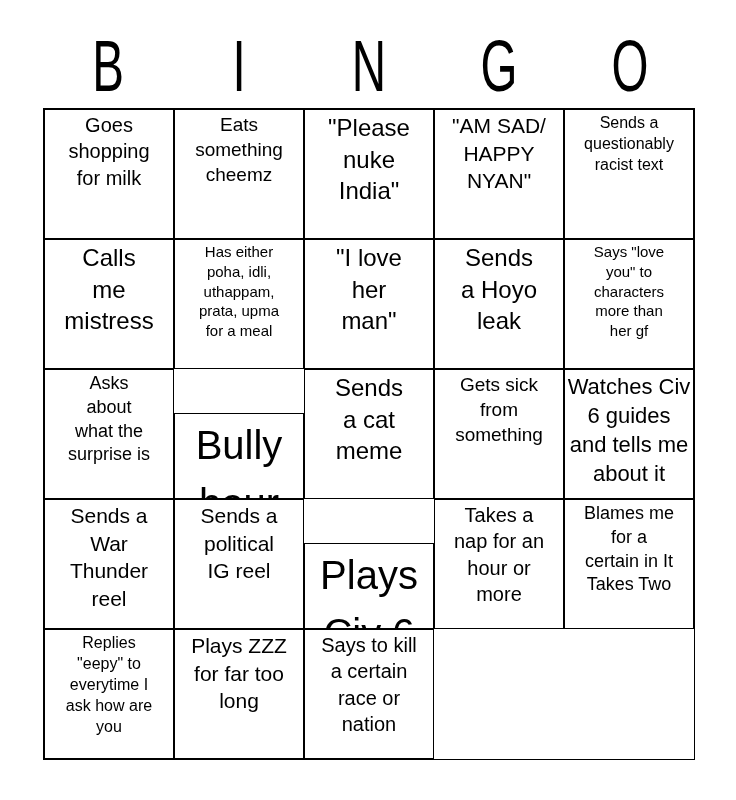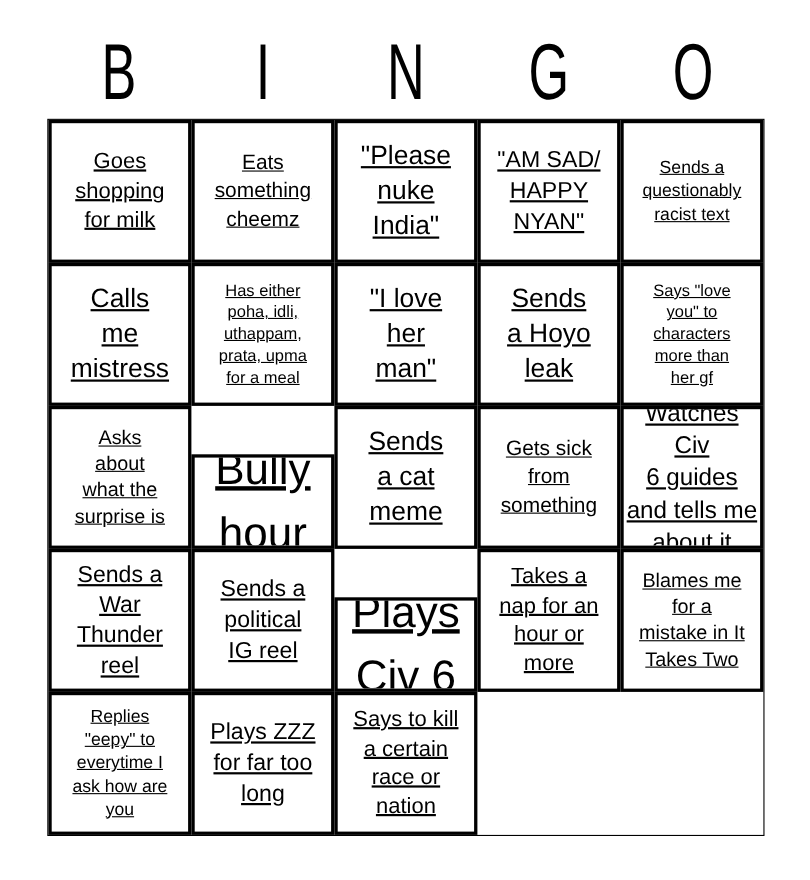--- a/index.html
+++ b/index.html
@@ -27,31 +27,30 @@
     transform-origin:50% 100%;
   }
   .card{
     position:absolute;left:43px;top:108px;
     display:grid;
     grid-template-columns:repeat(5,130px);
     grid-auto-rows:130px;
     border:1px solid #000;
   }
   .cell{
-    border:3px solid #000000;
+    border:1px solid #000000;
     box-sizing:border-box;
     display:flex;
-    align-items:center;
+    align-items:flex-start;
     justify-content:center;
     text-align:center;
     white-space:pre-line;
     line-height:1.32;
     padding:2px;
     overflow:hidden;
-    text-decoration:underline;
   }
   .fs15{font-size:15px;}
   .fs16{font-size:16px;}
   .fs17{font-size:22px;}
   .fs18{font-size:18px;}
   .fs19{font-size:19px;}
   .fs20{font-size:20px;}
   .fs21{font-size:21px;}
   .fs24{font-size:24px;}
   .fs40{font-size:40px;line-height:1.45;margin-top:44px;}
@@ -130,21 +129,21 @@
 IG reel</span></div>
   <div class="cell fs40"><span>Plays
 Civ 6</span></div>
 
   <div class="cell fs20"><span>Takes a
 nap for an
 hour or
 more</span></div>
   <div class="cell fs18"><span>Blames me
 for a
-mistake in It
+certain in It
 Takes Two</span></div>
   <div class="cell fs16"><span>Replies
 "eepy" to
 everytime I
 ask how are
 you</span></div>
   <div class="cell fs21"><span>Plays ZZZ
 for far too
 long</span></div>
   <div class="cell fs20"><span>Says to kill

